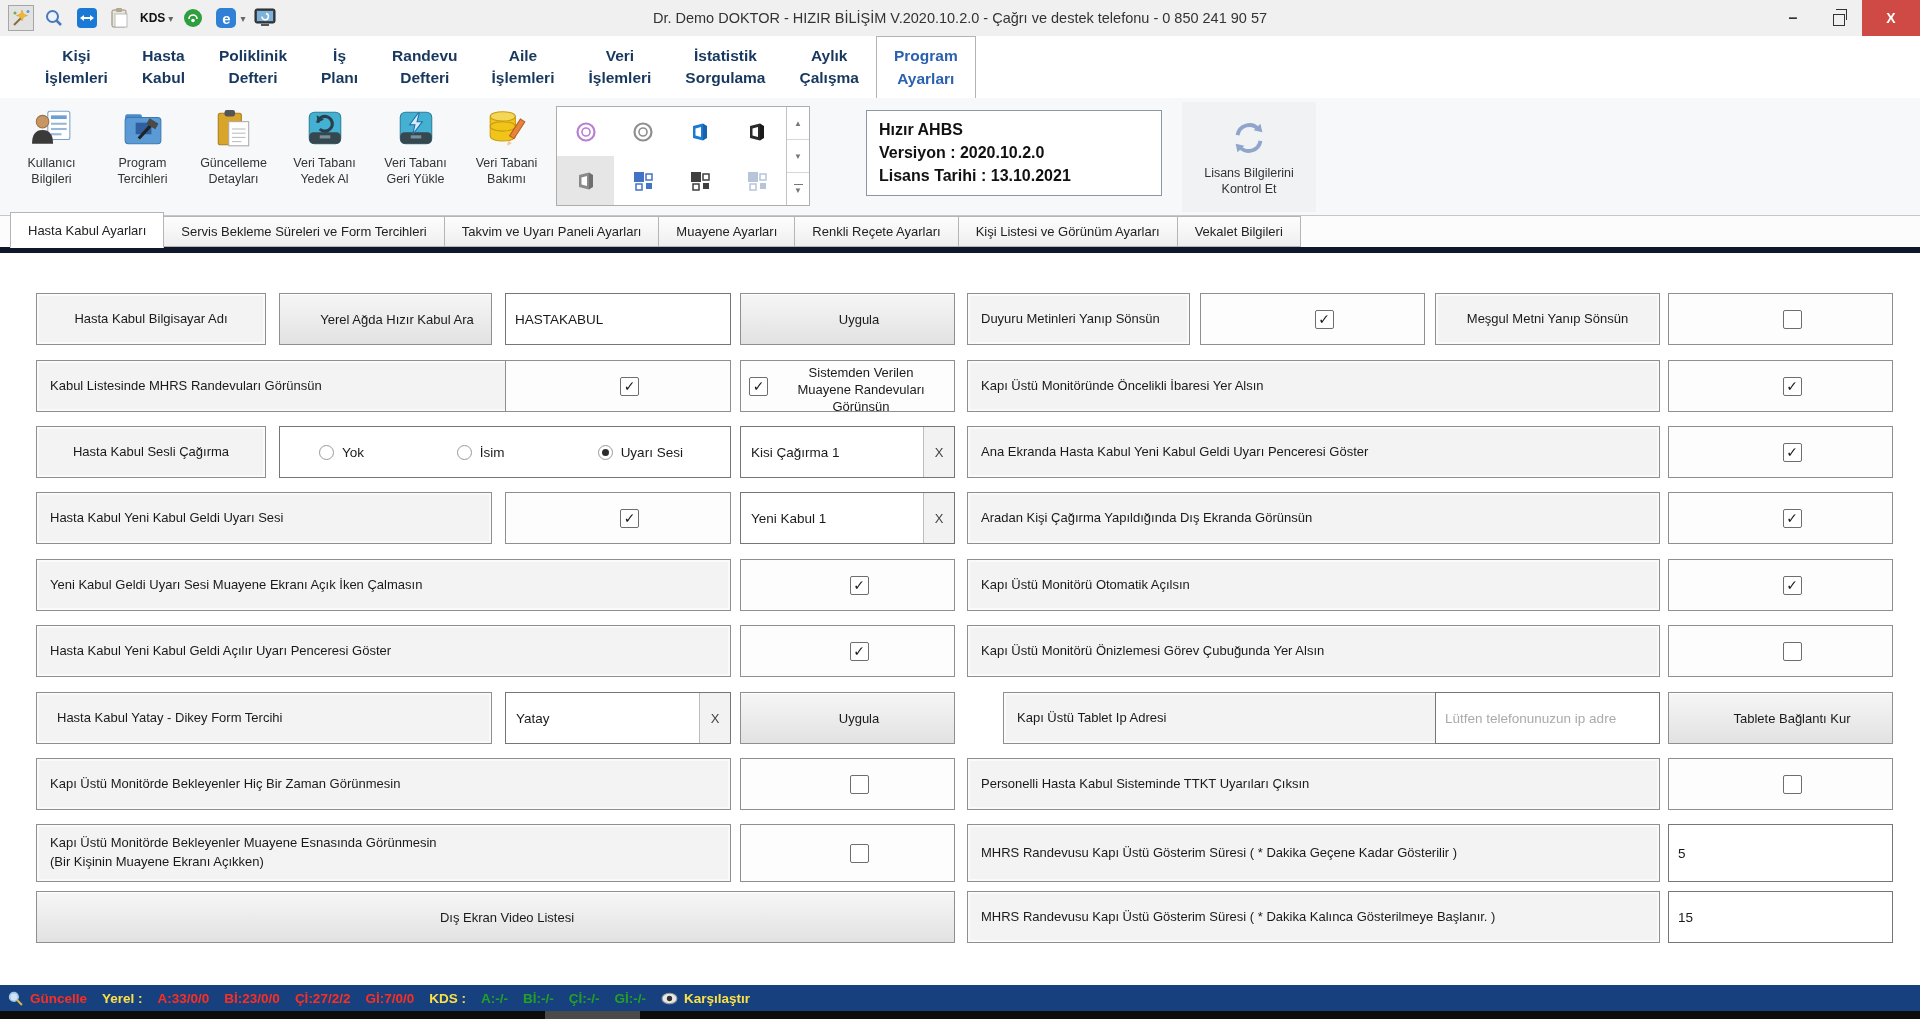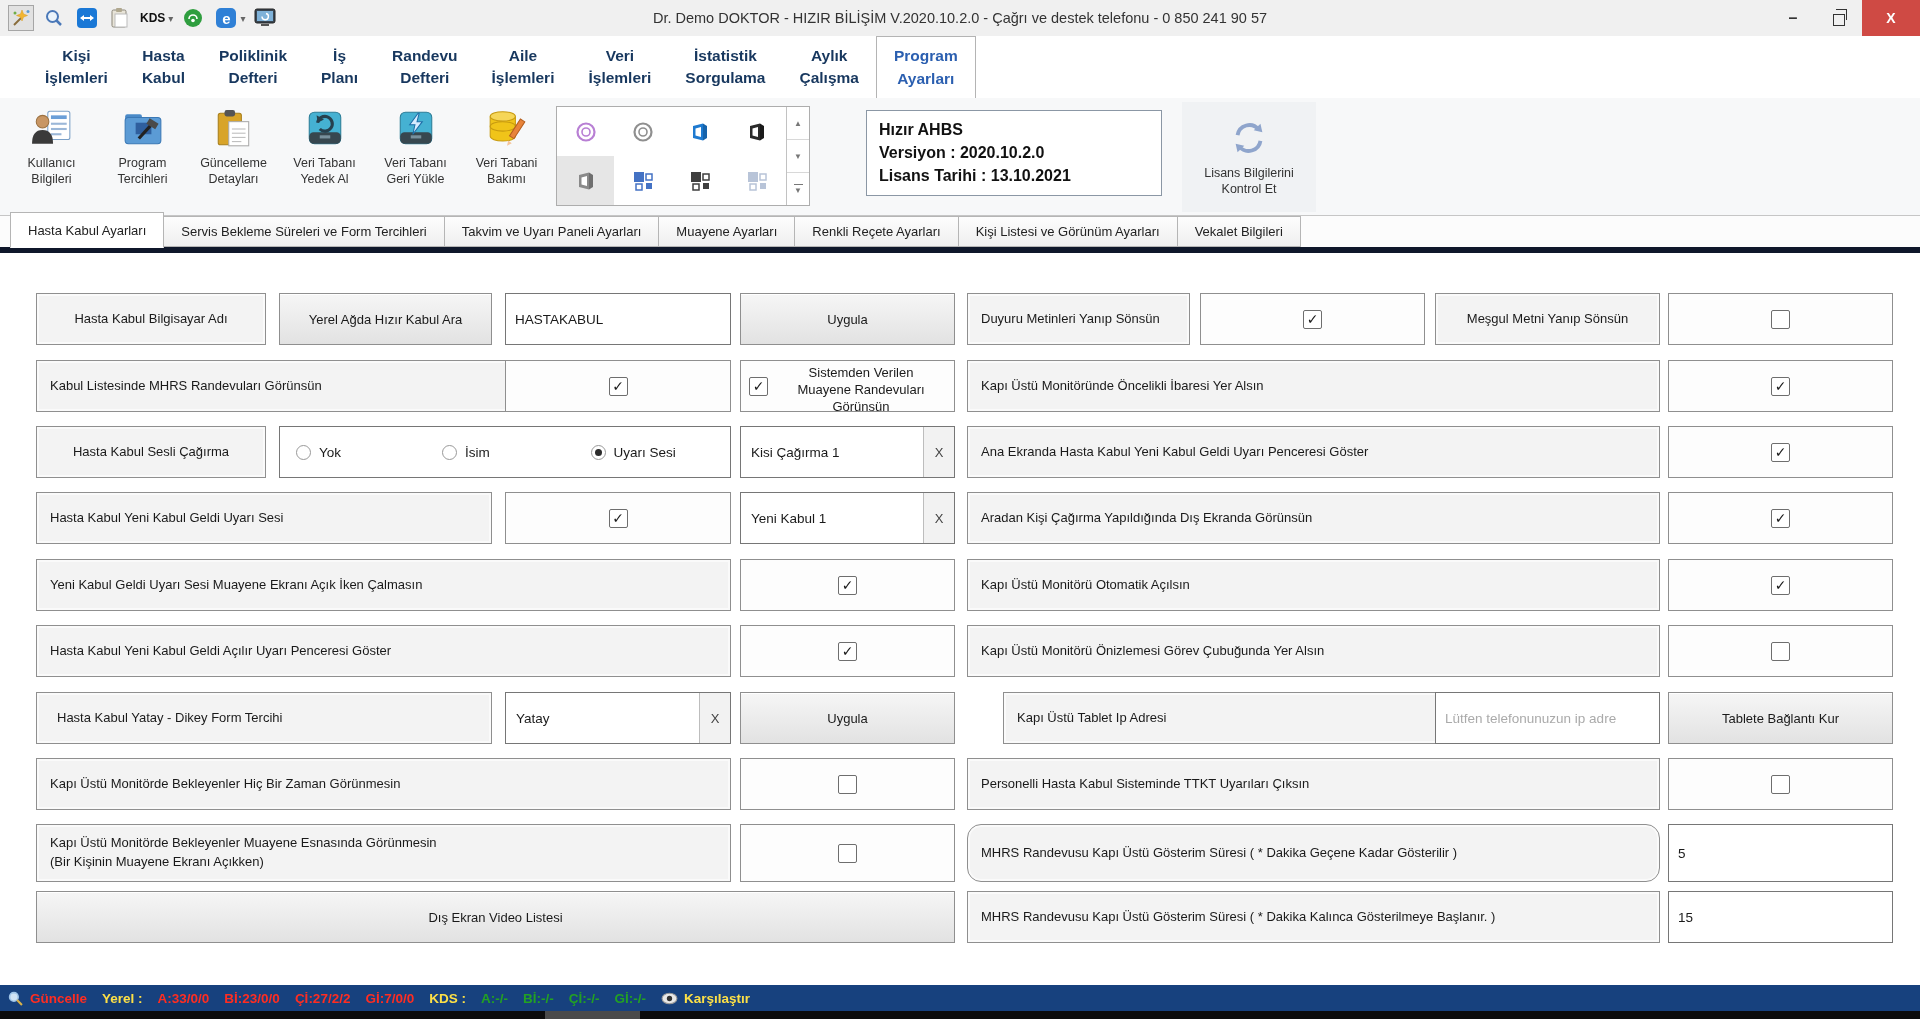--- a/index.html
+++ b/index.html
@@ -61,21 +61,21 @@
   .tabstrip { position:absolute; top:216px; left:0; width:100%; height:37px; display:flex; align-items:flex-end;
               padding-left:10px; box-sizing:border-box; border-bottom:6px solid #0f172a; background:#fcfcfc; }
   .ts-tab { height:31px; display:flex; align-items:center; padding:0 17px; font-size:13px; color:#222;
             background:linear-gradient(#fdfdfd,#efefef); border:1px solid #b5b5b5; border-left:none; box-sizing:border-box; }
   .ts-tab.first { border-left:1px solid #b5b5b5; }
   .ts-tab.active { background:#fff; height:36px; border-bottom:1px solid #fff; margin-bottom:-1px; z-index:2; border-left:1px solid #b5b5b5; }
 
   
   .formarea { position:absolute; top:253px; left:0; width:1920px; height:732px; background:#fff; }
   .fcell { position:absolute; box-sizing:border-box; border:1px solid #8f8f8f; font-size:13px; color:#1a1a1a;
-           display:flex; align-items:center; }
+           display:flex; align-items:center;padding-left:23px; }
   .lbl { background:#f3f3f3; padding:0 13px; box-shadow:inset 0 0 0 2px #fafafa; line-height:1.3; }
   .c { justify-content:center; text-align:center; padding:0 6px; }
   .btn { background:linear-gradient(#f6f6f6,#e2e2e2); justify-content:center; box-shadow:inset 0 1px 0 #fff; cursor:default; }
   .chkc { justify-content:center; background:#fdfdfd; }
   .cb { width:17px; height:17px; border:1px solid #6e6e6e; background:#fff; display:flex; align-items:center;
         justify-content:center; font-size:14px; font-weight:bold; color:#1a1a1a; border-radius:2px; flex:none; }
   .combo { background:#fff; border-color:#767676; padding:0; }
   .combo .ctxt { flex:1; padding:0 10px; font-size:13.5px; }
   .combo .cx { width:30px; align-self:stretch; display:flex; align-items:center; justify-content:center;
         border-left:1px solid #bdbdbd; color:#444; font-size:13px; background:#f2f2f2; }
@@ -523,21 +523,21 @@
 
     <div class="fcell lbl" style="left:36px;top:571px;width:695px;height:58px;">
       <div class="two-line" style="line-height:1.45;">
         <span>Kapı Üstü Monitörde Bekleyenler Muayene Esnasında Görünmesin</span>
         <span>(Bir Kişinin Muayene Ekranı Açıkken)</span>
       </div>
     </div>
     <div class="fcell chkc" style="left:740px;top:571px;width:215px;height:58px;">
       <span class="cb"></span>
     </div>
-    <div class="fcell lbl" style="left:967px;top:571px;width:693px;height:58px;border-radius:14px;">MHRS Randevusu Kapı Üstü Gösterim Süresi ( * Dakika Geçene Kadar Gösterilir )</div>
+    <div class="fcell lbl" style="left:967px;top:571px;width:693px;height:58px;">MHRS Randevusu Kapı Üstü Gösterim Süresi ( * Dakika Geçene Kadar Gösterilir )</div>
     <input class="inp2" style="left: 1668px; top: 571px; width: 225px; height: 58px;" value="5">
 
     <div class="fcell btn" style="left:36px;top:638px;width:919px;height:52px;">Dış Ekran Video Listesi</div>
     <div class="fcell lbl" style="left:967px;top:638px;width:693px;height:52px;">MHRS Randevusu Kapı Üstü Gösterim Süresi ( * Dakika Kalınca Gösterilmeye Başlanır. )</div>
     <input class="inp2" style="left: 1668px; top: 638px; width: 225px; height: 52px;" value="15">
 
   </div>
 
   <div class="statusbar">
     <span style="display:flex;align-items:center;">

